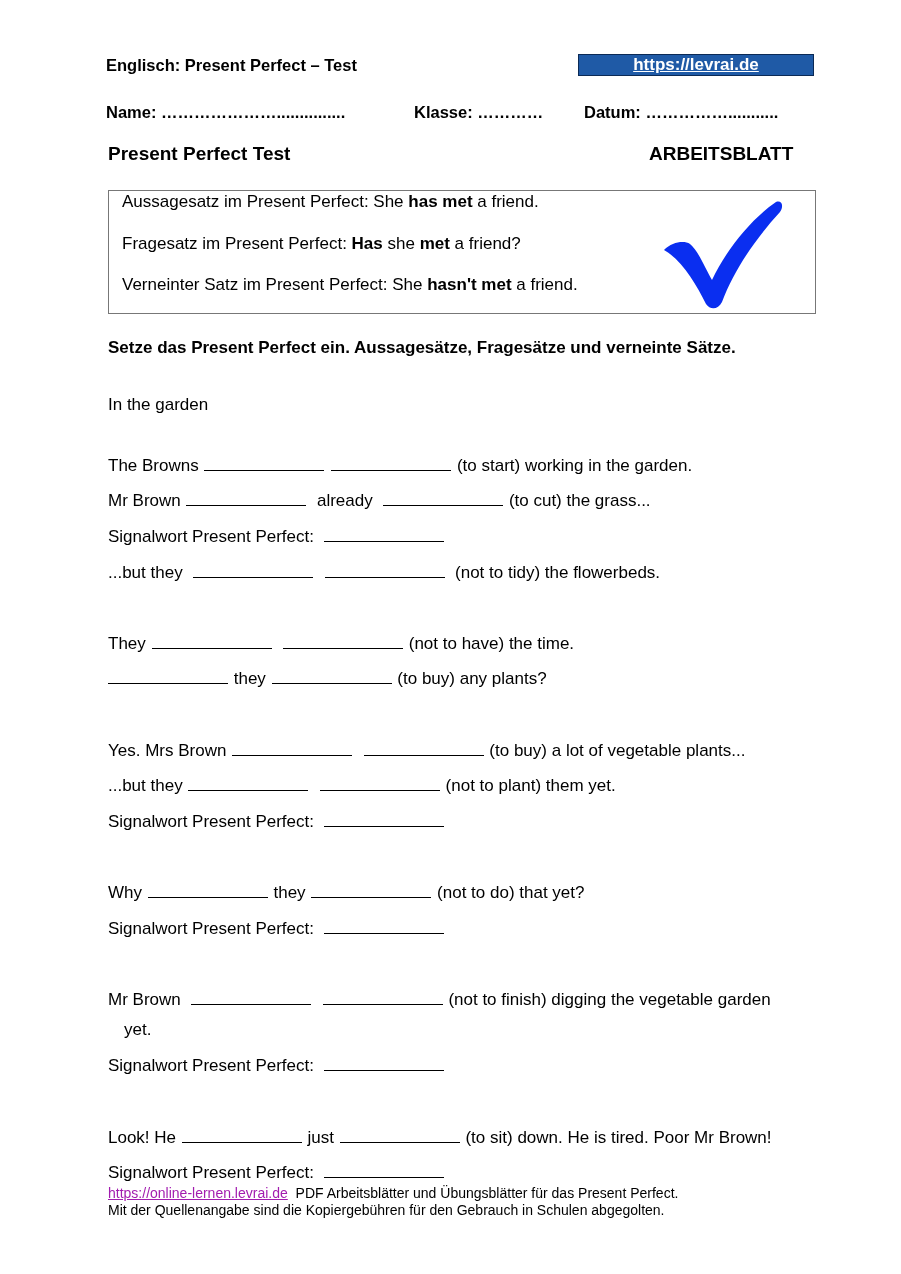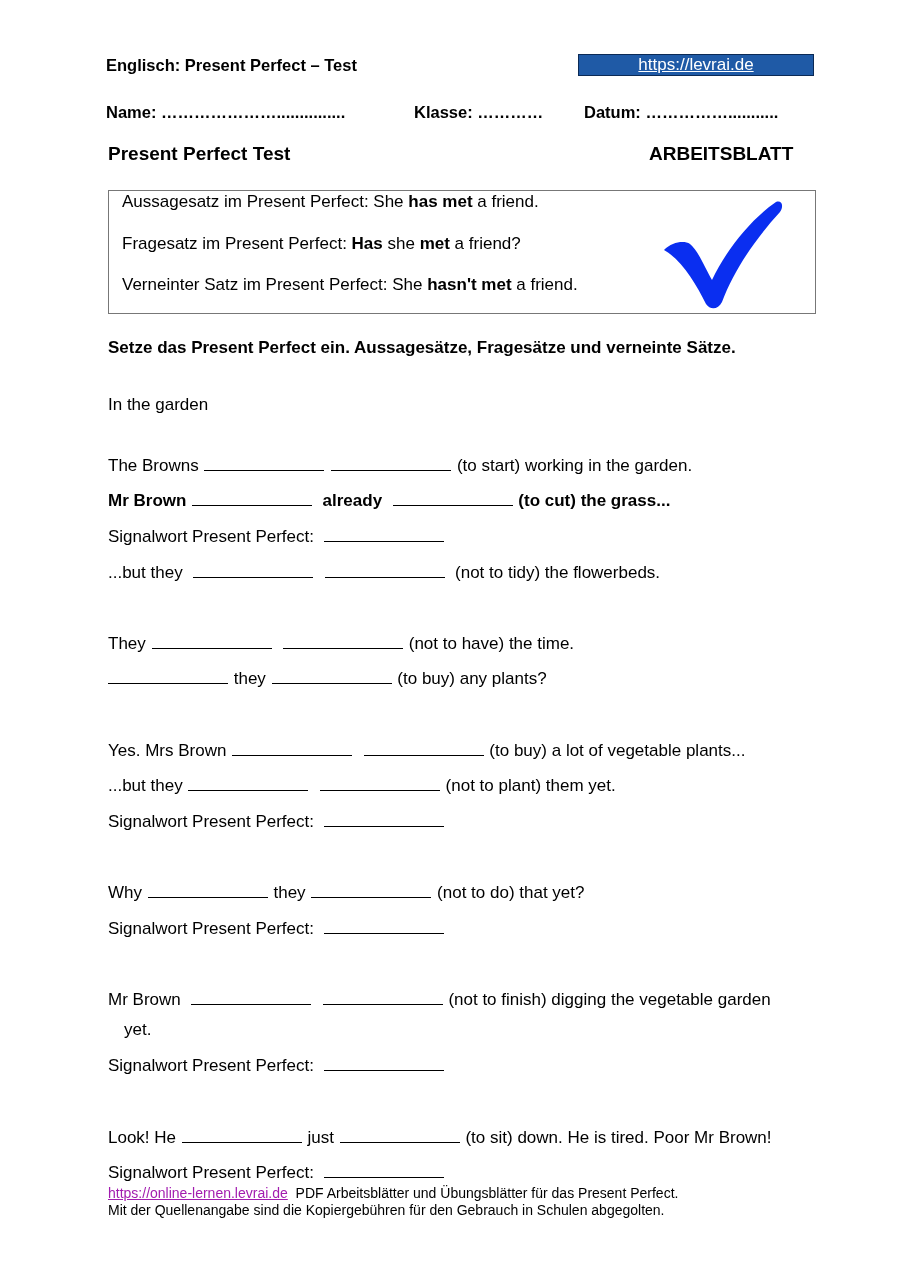--- a/index.html
+++ b/index.html
@@ -4,21 +4,21 @@
 <style>
   html, body { margin: 0; padding: 0; background: #ffffff; }
   body { width: 901px; height: 1274px; position: relative; overflow: hidden;
          font-family: "Liberation Sans", sans-serif; color: #000; }
   .abs { position: absolute; white-space: nowrap; }
   .hdr { font-weight: bold; font-size: 16.5px; }
   .title-link {
     position: absolute; left: 578px; top: 54px; width: 234px; height: 20px;
     background: #1f5aa6; border: 1px solid #0b2a55;
     display: flex; align-items: center; justify-content: center;
-    color: #ffffff; font-weight: normal; font-size: 17px; text-decoration: underline;
+    color: #ffffff; font-weight: bold; font-size: 17px; text-decoration: underline;
   }
   .h2 { font-weight: bold; font-size: 19px; }
   .example-box {
     position: absolute; left: 108px; top: 190px; width: 706px; height: 122px;
     border: 1px solid #777;
   }
   .ex-line { position: absolute; left: 13px; font-size: 17px; white-space: nowrap; }
   .check { position: absolute; left: 660px; top: 198px; width: 124px; height: 112px; }
   .text { font-size: 17px; }
   .bold { font-weight: bold; }
@@ -58,21 +58,21 @@
 
 <div class="abs text bold" style="left:108px; top:338px;">Setze das Present Perfect ein. Aussagesätze, Fragesätze und verneinte Sätze.</div>
 <div class="abs text" style="left:108px; top:395px;">In the garden</div>
 
 <div class="abs text" style="left:108px; top:455px;">
   <span>The Browns</span>
   <span class="blank" style="width:120px;"></span>
   <span class="blank" style="width:120px;"></span>
   <span>(to start) working in the garden.</span>
 </div>
-<div class="abs text" style="left:108px; top:490px;font-weight:bold;">
+<div class="abs text" style="left:108px; top:490px;">
   <span>Mr Brown</span>
   <span class="blank" style="width:120px;"></span>
   &nbsp;<span>already</span>&nbsp;
   <span class="blank" style="width:120px;"></span>
   <span>(to cut) the grass...</span>
 </div>
 <div class="abs text" style="left:108px; top:526px;">
   <span>Signalwort Present Perfect:</span>&nbsp;
   <span class="blank" style="width:120px;"></span>
 </div>

